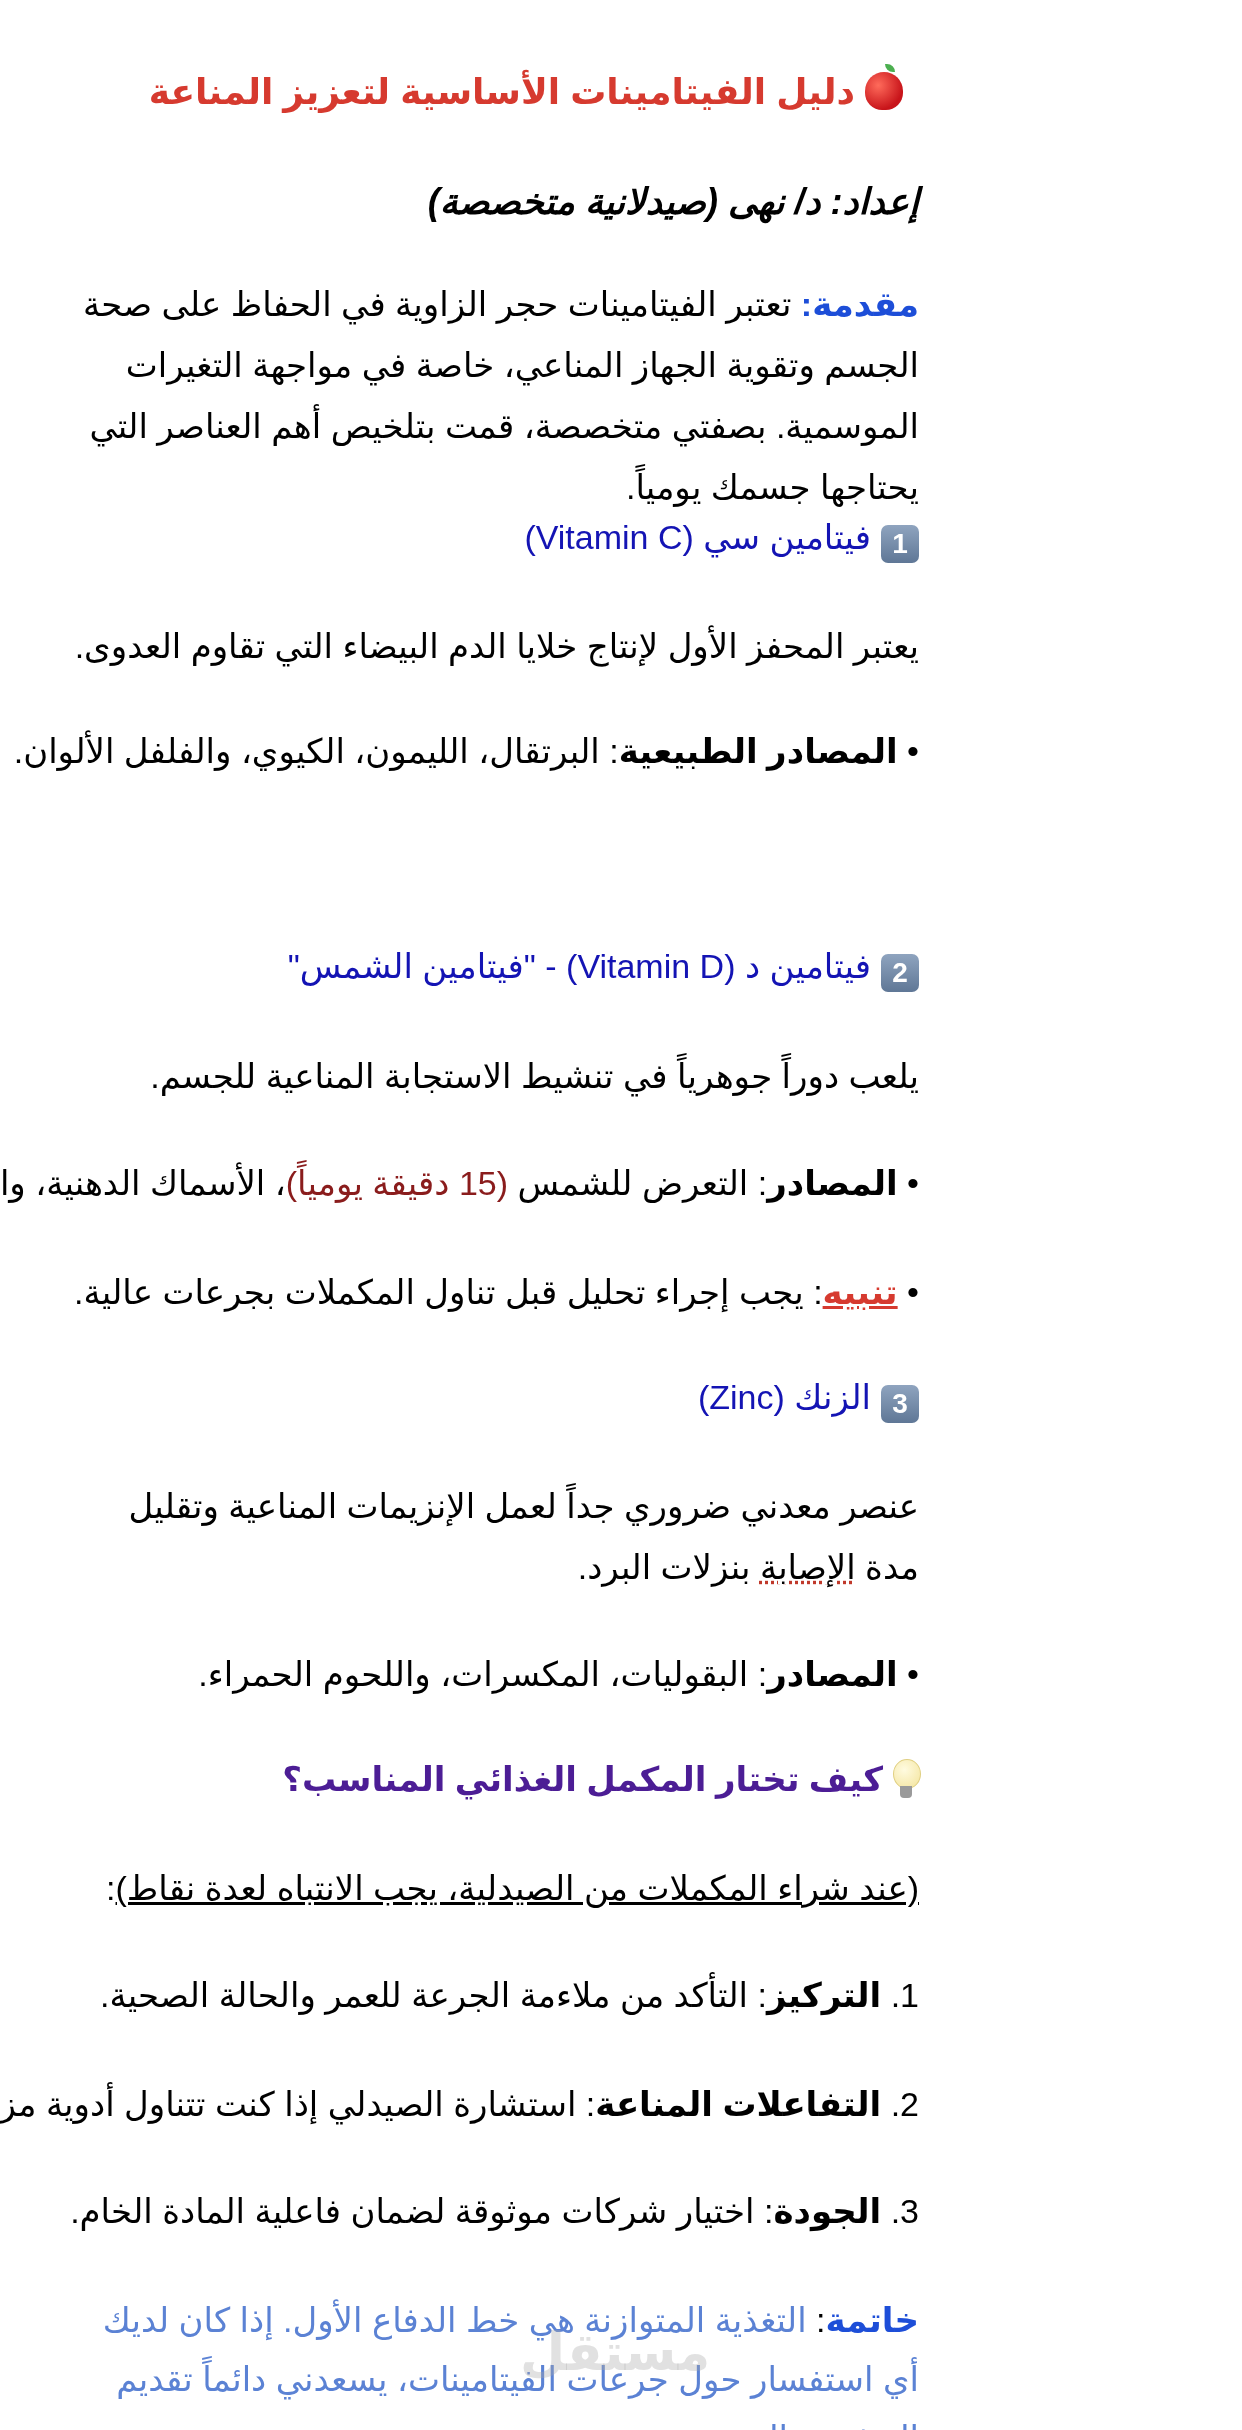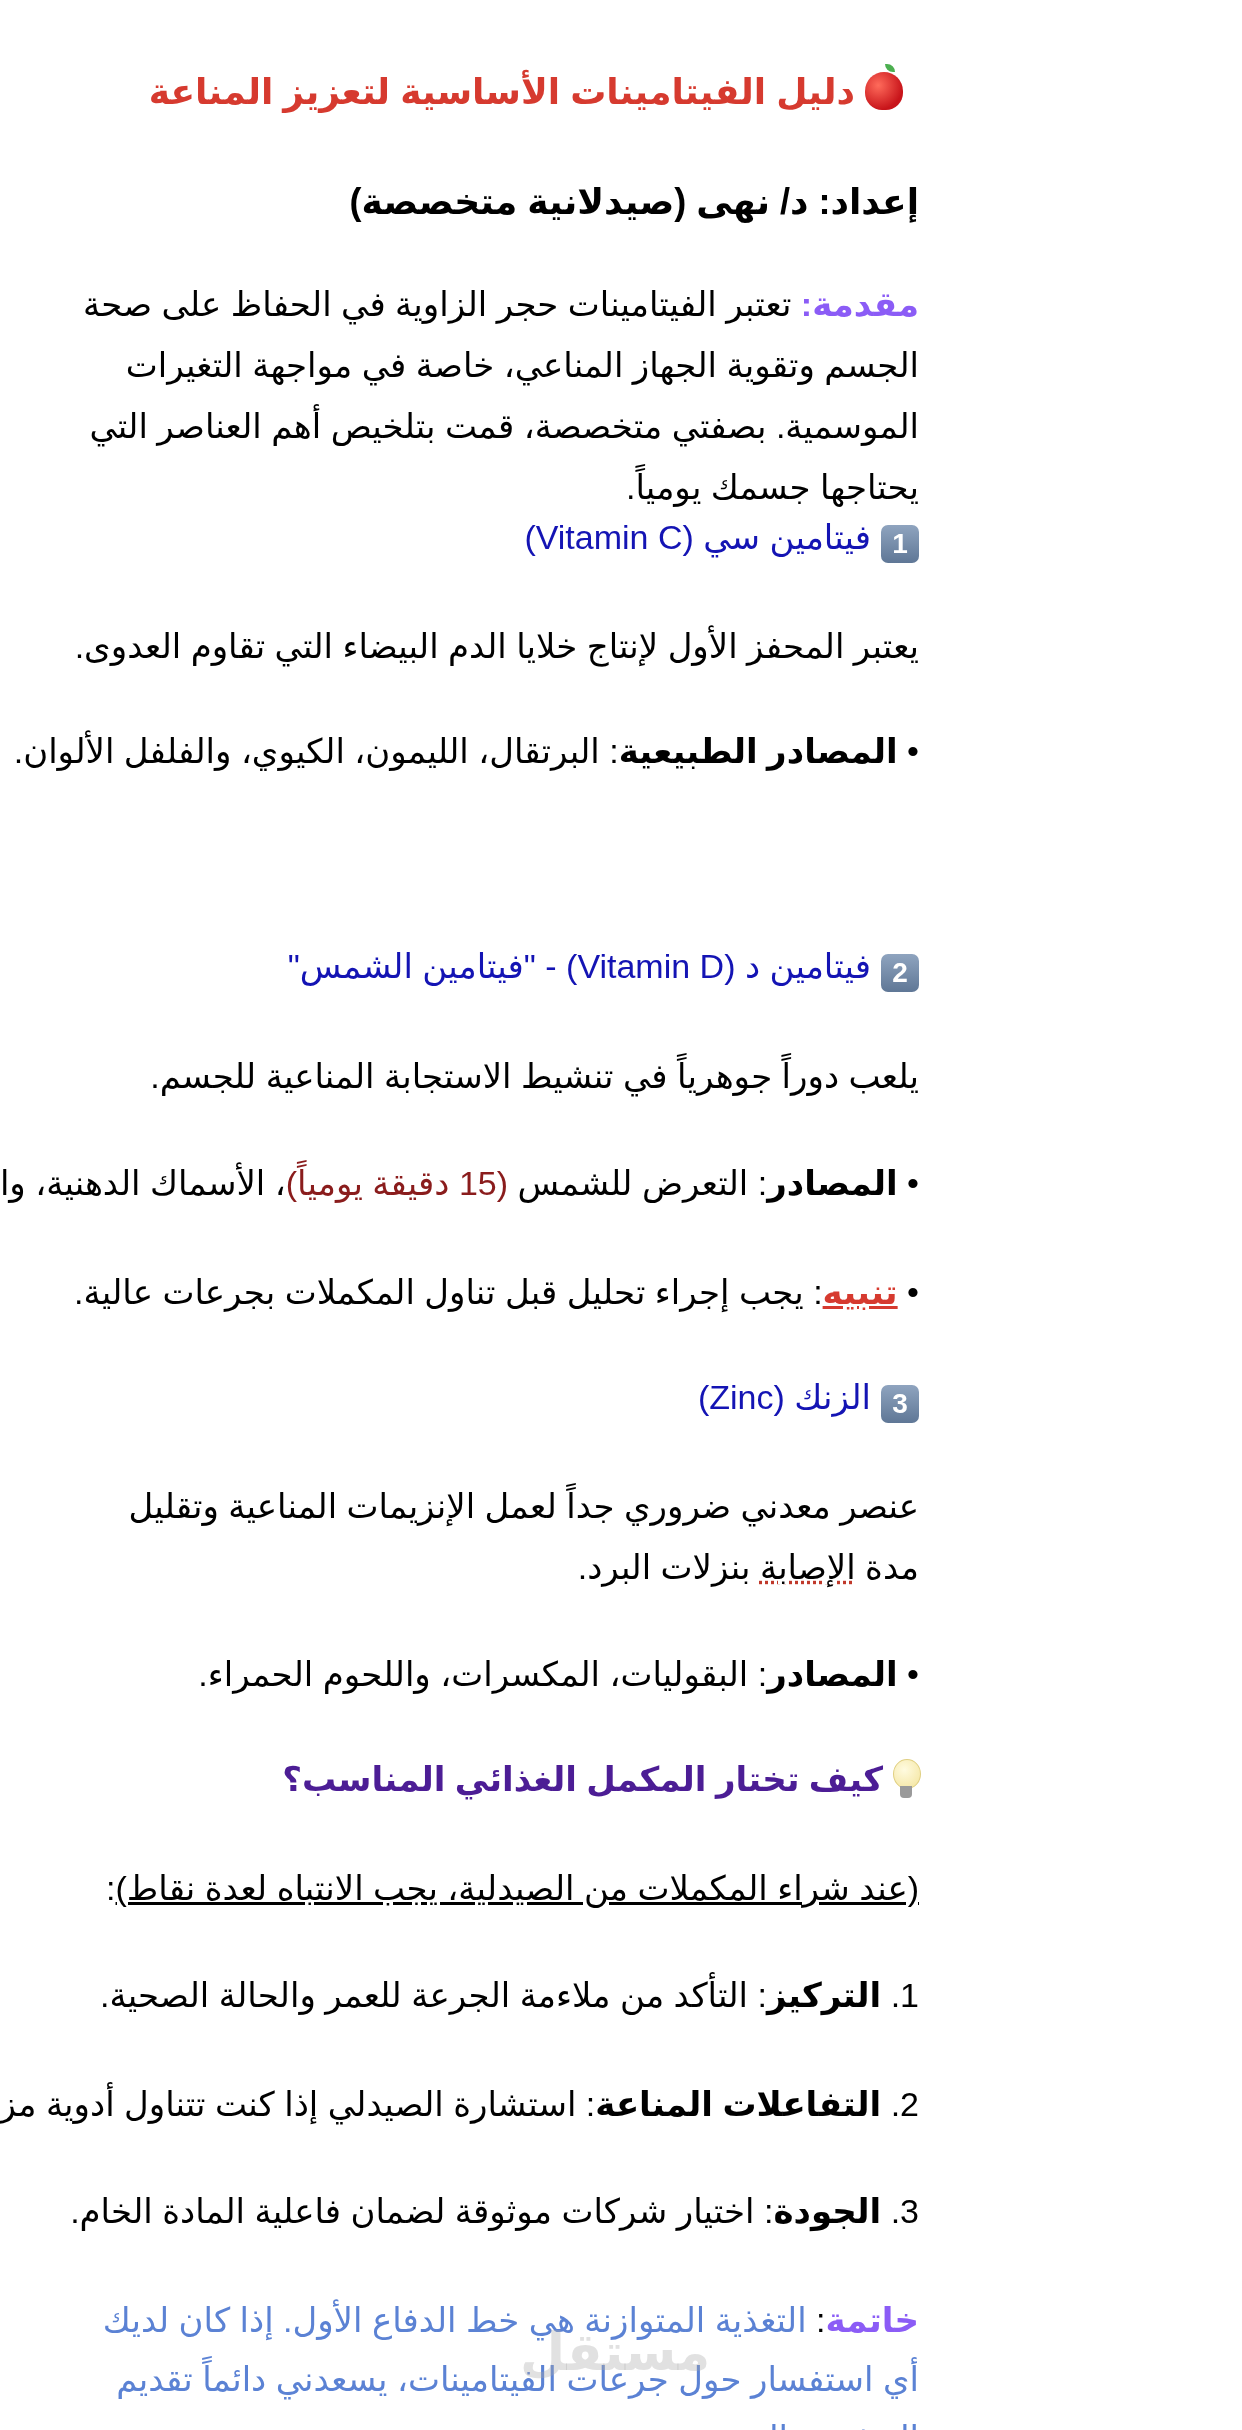--- a/index.html
+++ b/index.html
@@ -9,22 +9,22 @@
     color: #000;
   }
   .doc { position: absolute; left: 0; top: 12px; width: 993px; height: 2430px; direction: rtl; }
   .line {
     position: absolute; right: 74px; left: 70px;
     font-size: 34px; line-height: 40px; white-space: nowrap; direction: rtl; text-align: right;
   }
   .wrap { white-space: normal; line-height: 61px; }
   .b { font-weight: bold; }
   .title { color: #d63a2f; font-weight: bold; font-size: 36px; right: 90px; }
-  .author { font-weight: bold; font-size: 36px; }
-  .red { color: #8b5cf6; }
+  .author { font-weight: bold; font-size: 36px; font-style: italic; }
+  .red { color: #1d4ed8; }
   .blue { color: #1414b4; }
   .purple { color: #4c1d95; font-weight: bold; }
   .maroon { color: #8a1c1c; }
   .lightblue { color: #5b82d4; }
   .ul { text-decoration: underline; }
   .redul { color: #d63a2f; text-decoration: underline; text-decoration-color: #d63a2f; }
   .spell { text-decoration: underline dotted #c0392b; margin-top: 44px; }
   .keycap {
     display: inline-block; width: 38px; height: 38px; border-radius: 7px;
     background: linear-gradient(#8fa4bf, #5f7796); color: #fff; font-weight: bold;

